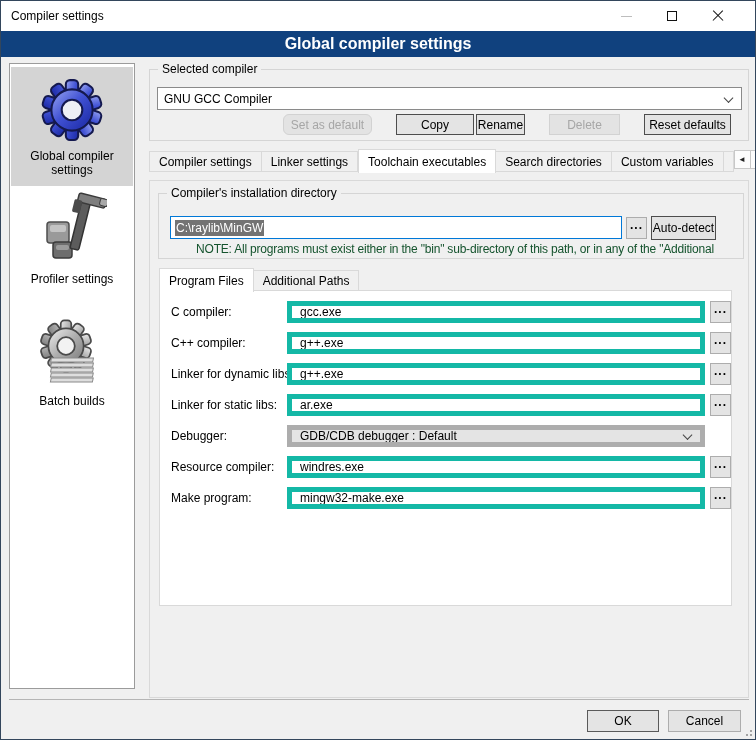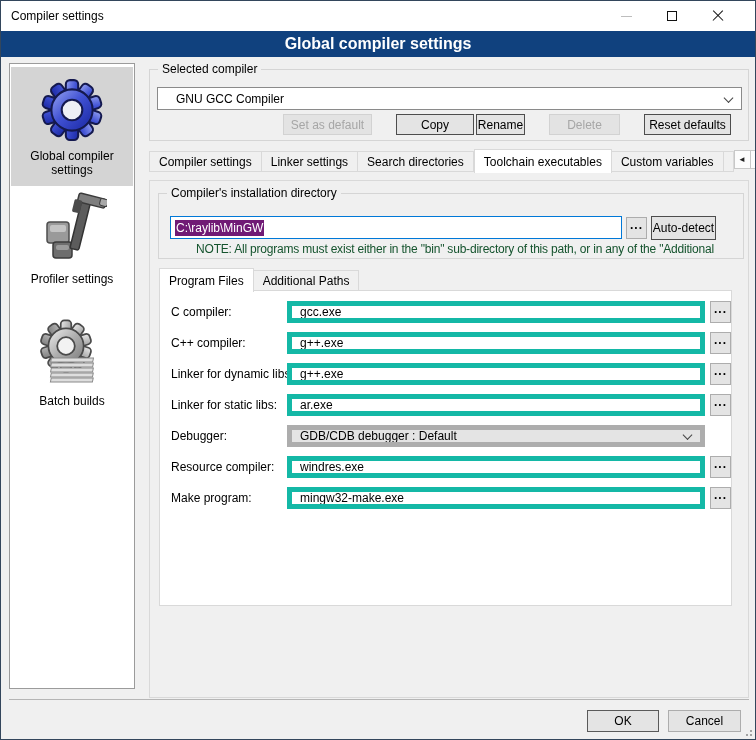--- a/index.html
+++ b/index.html
@@ -47,35 +47,35 @@
 
   
   .groupbox{ position:absolute; border:1px solid #D5D5D5;text-align:center; }
   .groupbox .legend{
     position:absolute; top:-8px; left:8px; background:#F0F0F0; padding:0 4px; line-height:14px;
   }
   .gb-compiler{ left:148px; top:68px; width:600px; height:72px; }
 
   .combobox{
     position:absolute; background:#FFF; border:1px solid #8A8A8A; display:flex; align-items:center;
-    padding-left:18px; overflow:hidden; white-space:nowrap;
+    padding-left:6px; overflow:hidden; white-space:nowrap;
   }
   .cb-main{ left:7px; top:17px; width:585px; height:23px; }
   .chev{ position:absolute; right:9px; top:50%; width:7px; height:7px;
     border-right:1.4px solid #444; border-bottom:1.4px solid #444;
     transform:translateY(-65%) rotate(45deg); }
 
   .btn{
     position:absolute; height:21px; background:#E4E4E4; border:1px solid #ADADAD;
     display:flex; align-items:center; justify-content:center; font-size:12px; cursor:default;
   }
   .btn.dark{ border-color:#4D4D4D; }
   .btn.disabled{ color:#A6A6A6; border-color:#D2D2D2; background:#E3E3E3; }
 
-  .b-setdef{ left:133px; top:44px; width:89px; }
+  .b-setdef{ left:133px; top:44px; width:89px;border-radius:6px; }
   .b-copy{ left:246px; top:44px; width:78px; }
   .b-rename{ left:326px; top:44px; width:49px; }
   .b-delete{ left:399px; top:44px; width:71px; }
   .b-reset{ left:494px; top:44px; width:87px; }
 
   
   .tabstrip{ position:absolute; display:flex; align-items:flex-end; }
   .ts-outer{ left:148px; top:147px; width:600px; height:24px; }
   .tab{
     height:21px; background:#F0F0F0; border:1px solid #D9D9D9; border-left-width:0;
@@ -98,21 +98,21 @@
     background:#F0F0F0; border:1px solid #D9D9D9; z-index:2;margin-top:9px;
   }
 
   
   .gb-dir{ left:8px; top:12px; width:586px; height:66px; }
   .dir-input{
     position:absolute; left:11px; top:22px; width:452px; height:23px;
     background:#FFF; border:1px solid #0078D7; display:flex; align-items:center; padding-left:4px;
     overflow:hidden; white-space:nowrap;
   }
-  .dir-input .sel{ background:#701a75; color:#FFF; padding:1px 1px; }
+  .dir-input .sel{ background:#737373; color:#FFF; padding:1px 1px; }
   .b-browse-dir{ left:467px; top:23px; width:21px; height:22px; }
   .b-autodetect{ left:492px; top:22px; width:65px; height:24px; }
   .note{
     position:absolute; left:11px; top:48px; width:570px; color:#14532d;
     white-space:nowrap; overflow:hidden; letter-spacing:-0.2px;
   }
 
   .ts-inner{ left:9px; top:87px; height:23px; width:570px; }
   .tabpage-inner{
     position:absolute; left:9px; top:109px; width:573px; height:316px;
@@ -251,22 +251,22 @@
     <div class="btn disabled b-setdef">Set as default</div>
     <div class="btn dark b-copy">Copy</div>
     <div class="btn dark b-rename">Rename</div>
     <div class="btn disabled b-delete">Delete</div>
     <div class="btn dark b-reset">Reset defaults</div>
   </div>
 
   <div class="tabstrip ts-outer">
     <div class="tab">Compiler settings</div>
     <div class="tab">Linker settings</div>
+    <div class="tab active">Toolchain executables</div>
     <div class="tab">Search directories</div>
-    <div class="tab active">Toolchain executables</div>
     <div class="tab">Custom variables</div>
     <div class="tab truncated">Builc</div>
     <div class="tab-arrows">
       <div class="arrow-btn">
           <span>◄</span>
         </div>
       <div class="arrow-btn">
           <span>►</span>
         </div>
     </div>

